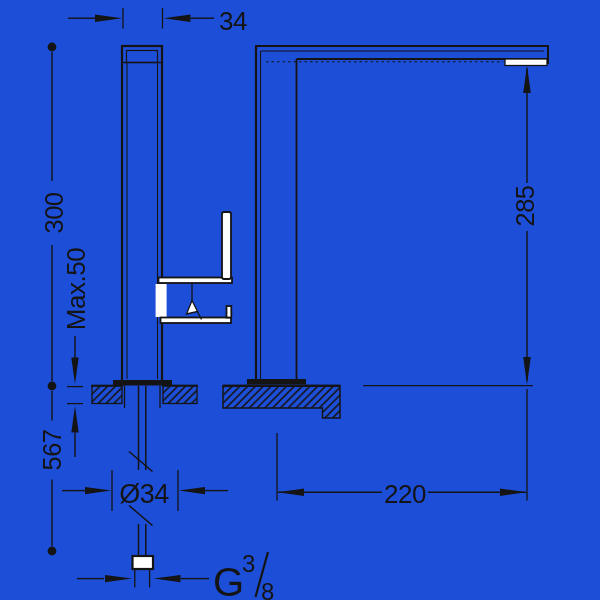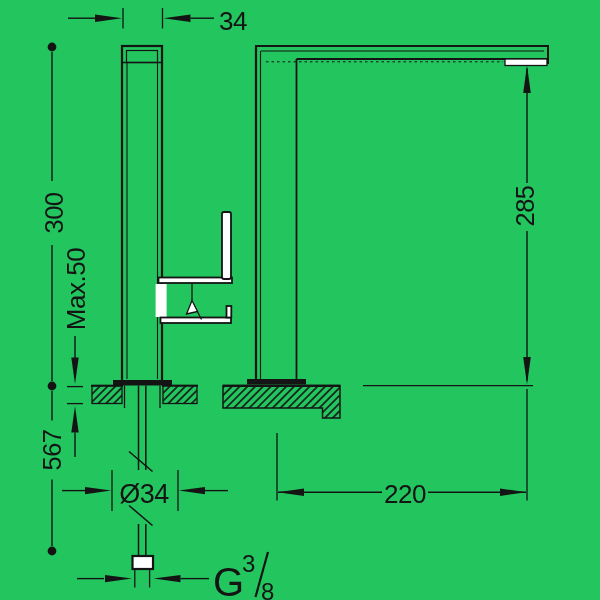--- a/index.html
+++ b/index.html
@@ -1,16 +1,16 @@
 <!DOCTYPE html>
 <html><head>
 <meta charset="utf-8">
 <style>
   html,body{margin:0;padding:0;background:#fff;}
-  #stage{position:relative;width:600px;height:600px;background:#22c55e;overflow:hidden;}
+  #stage{position:relative;width:600px;height:600px;background:#1d4ed8;overflow:hidden;}
   svg{display:block;}
   .txt text{
     font-family:"Liberation Sans", sans-serif;
     fill:#141414;
     stroke:none;
     letter-spacing:-0.5px;
   }
 </style>
 </head>
 <body>

